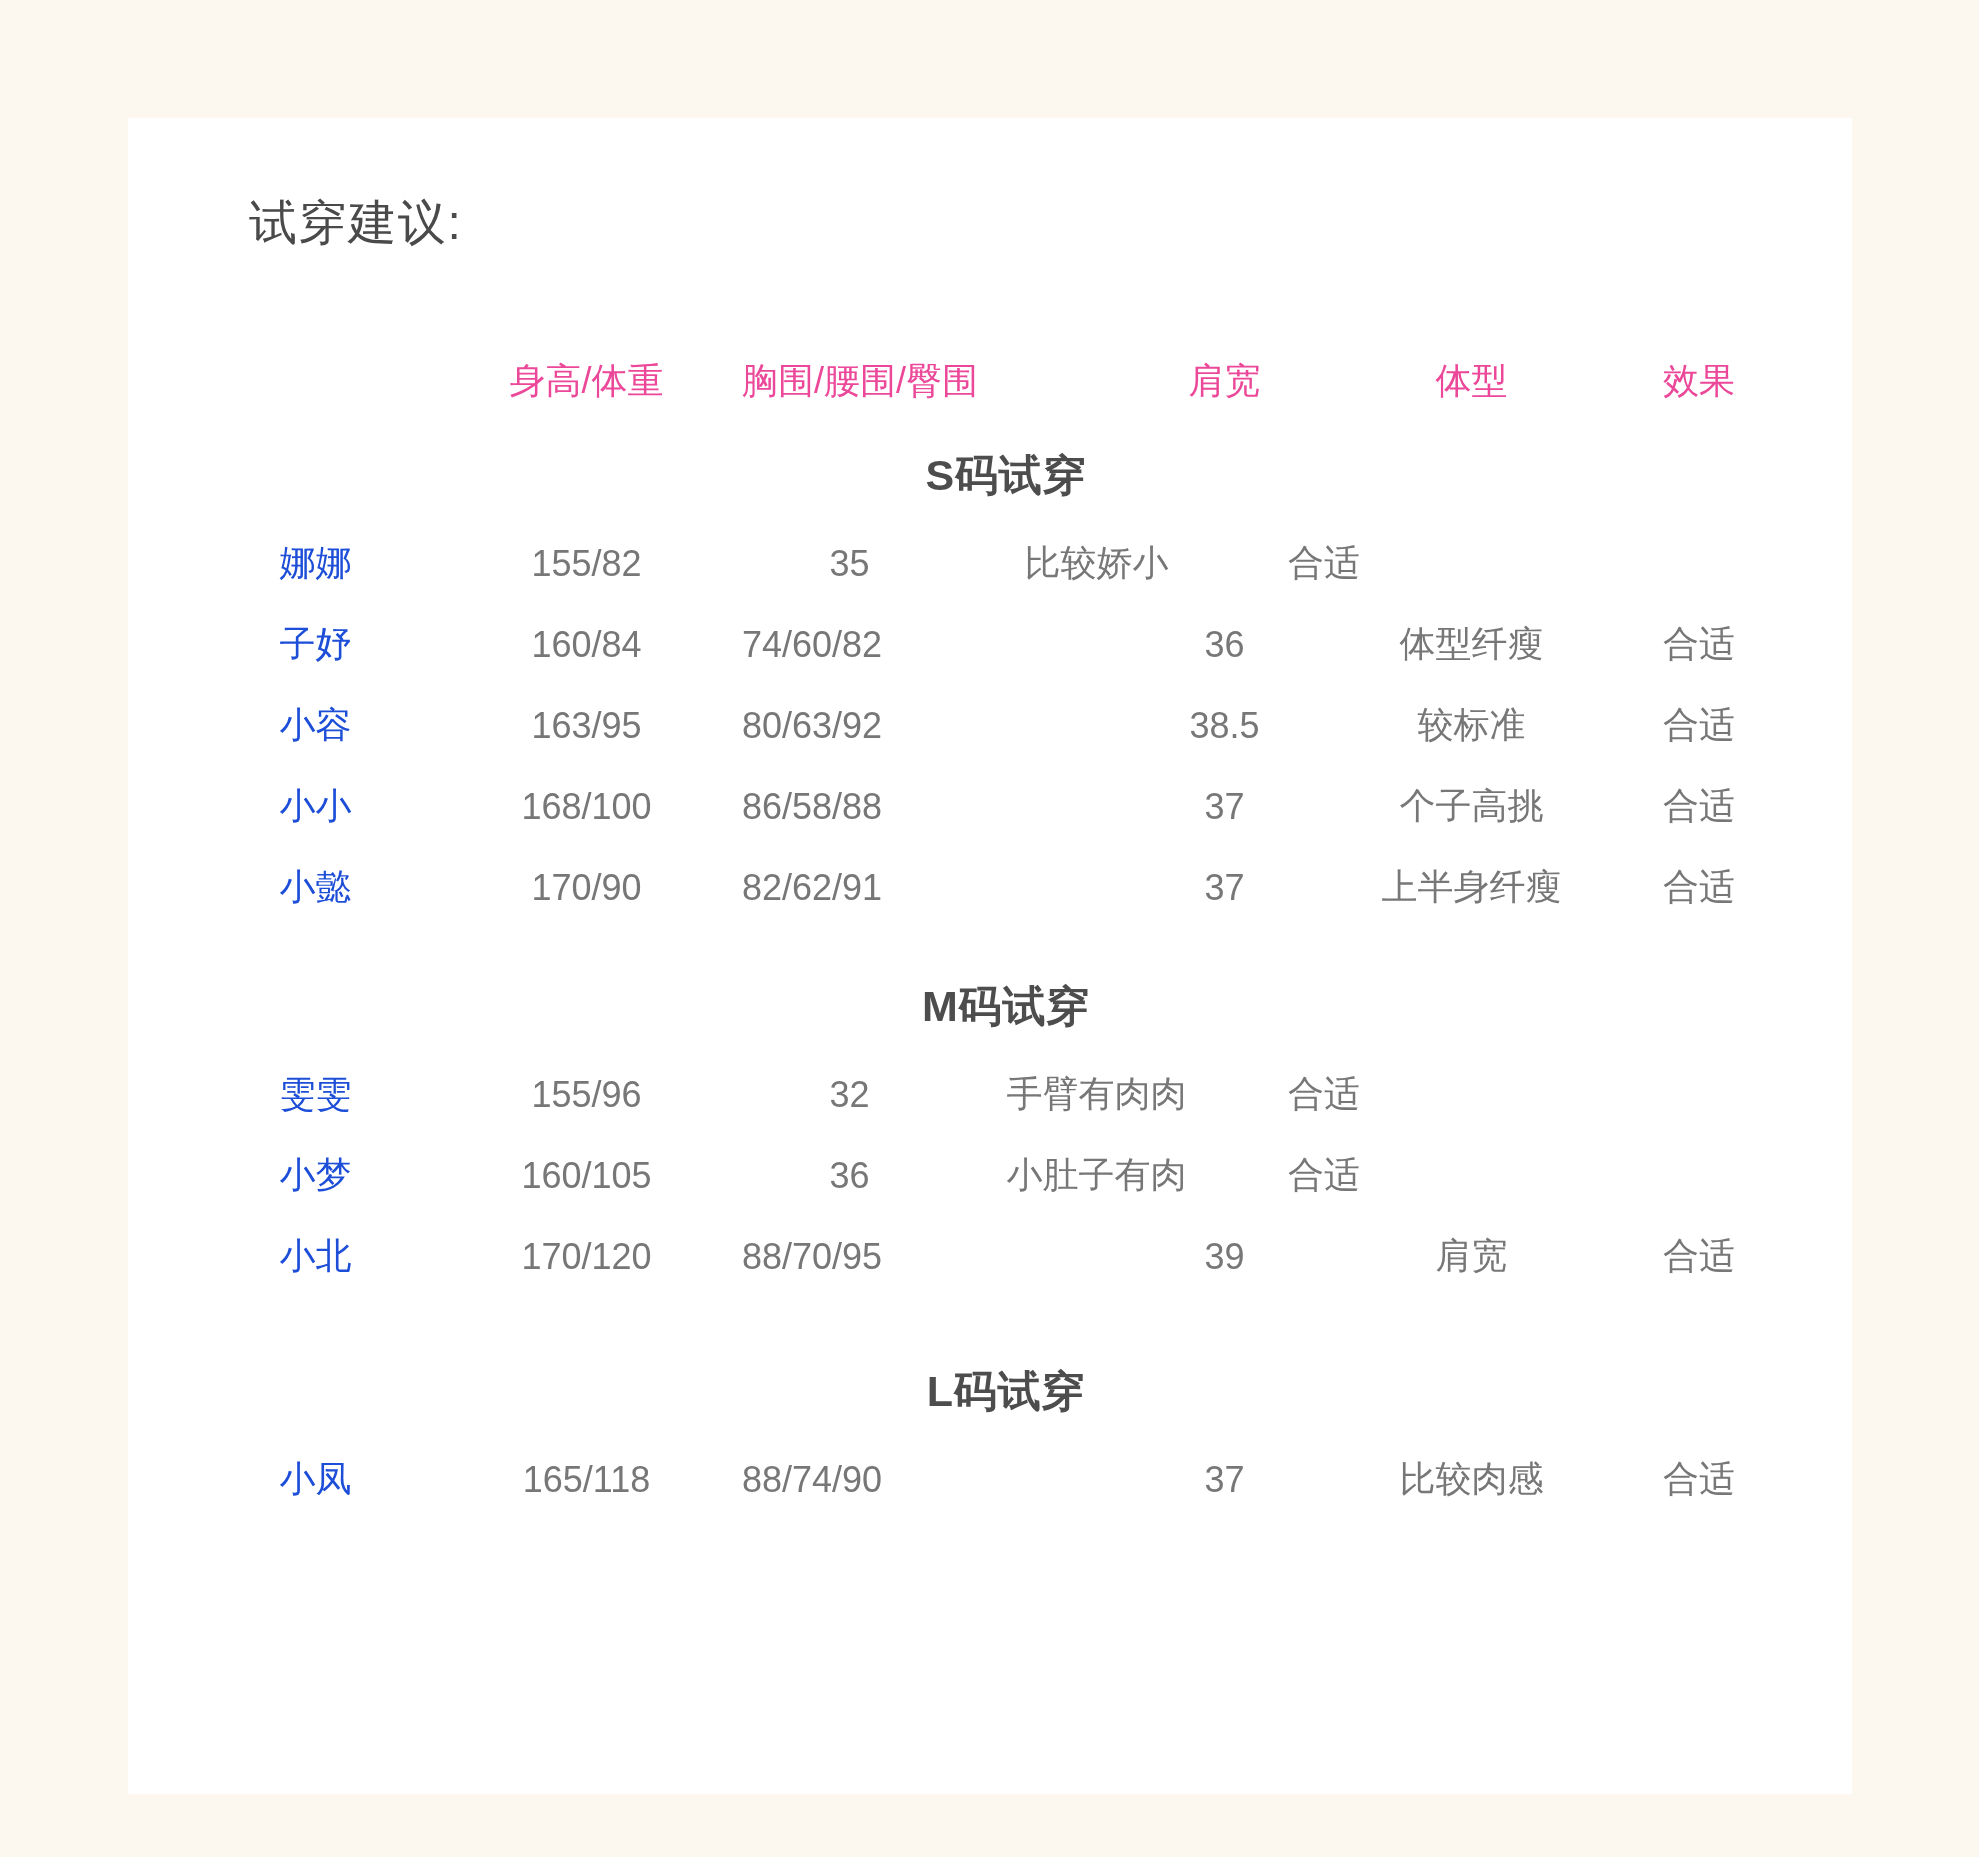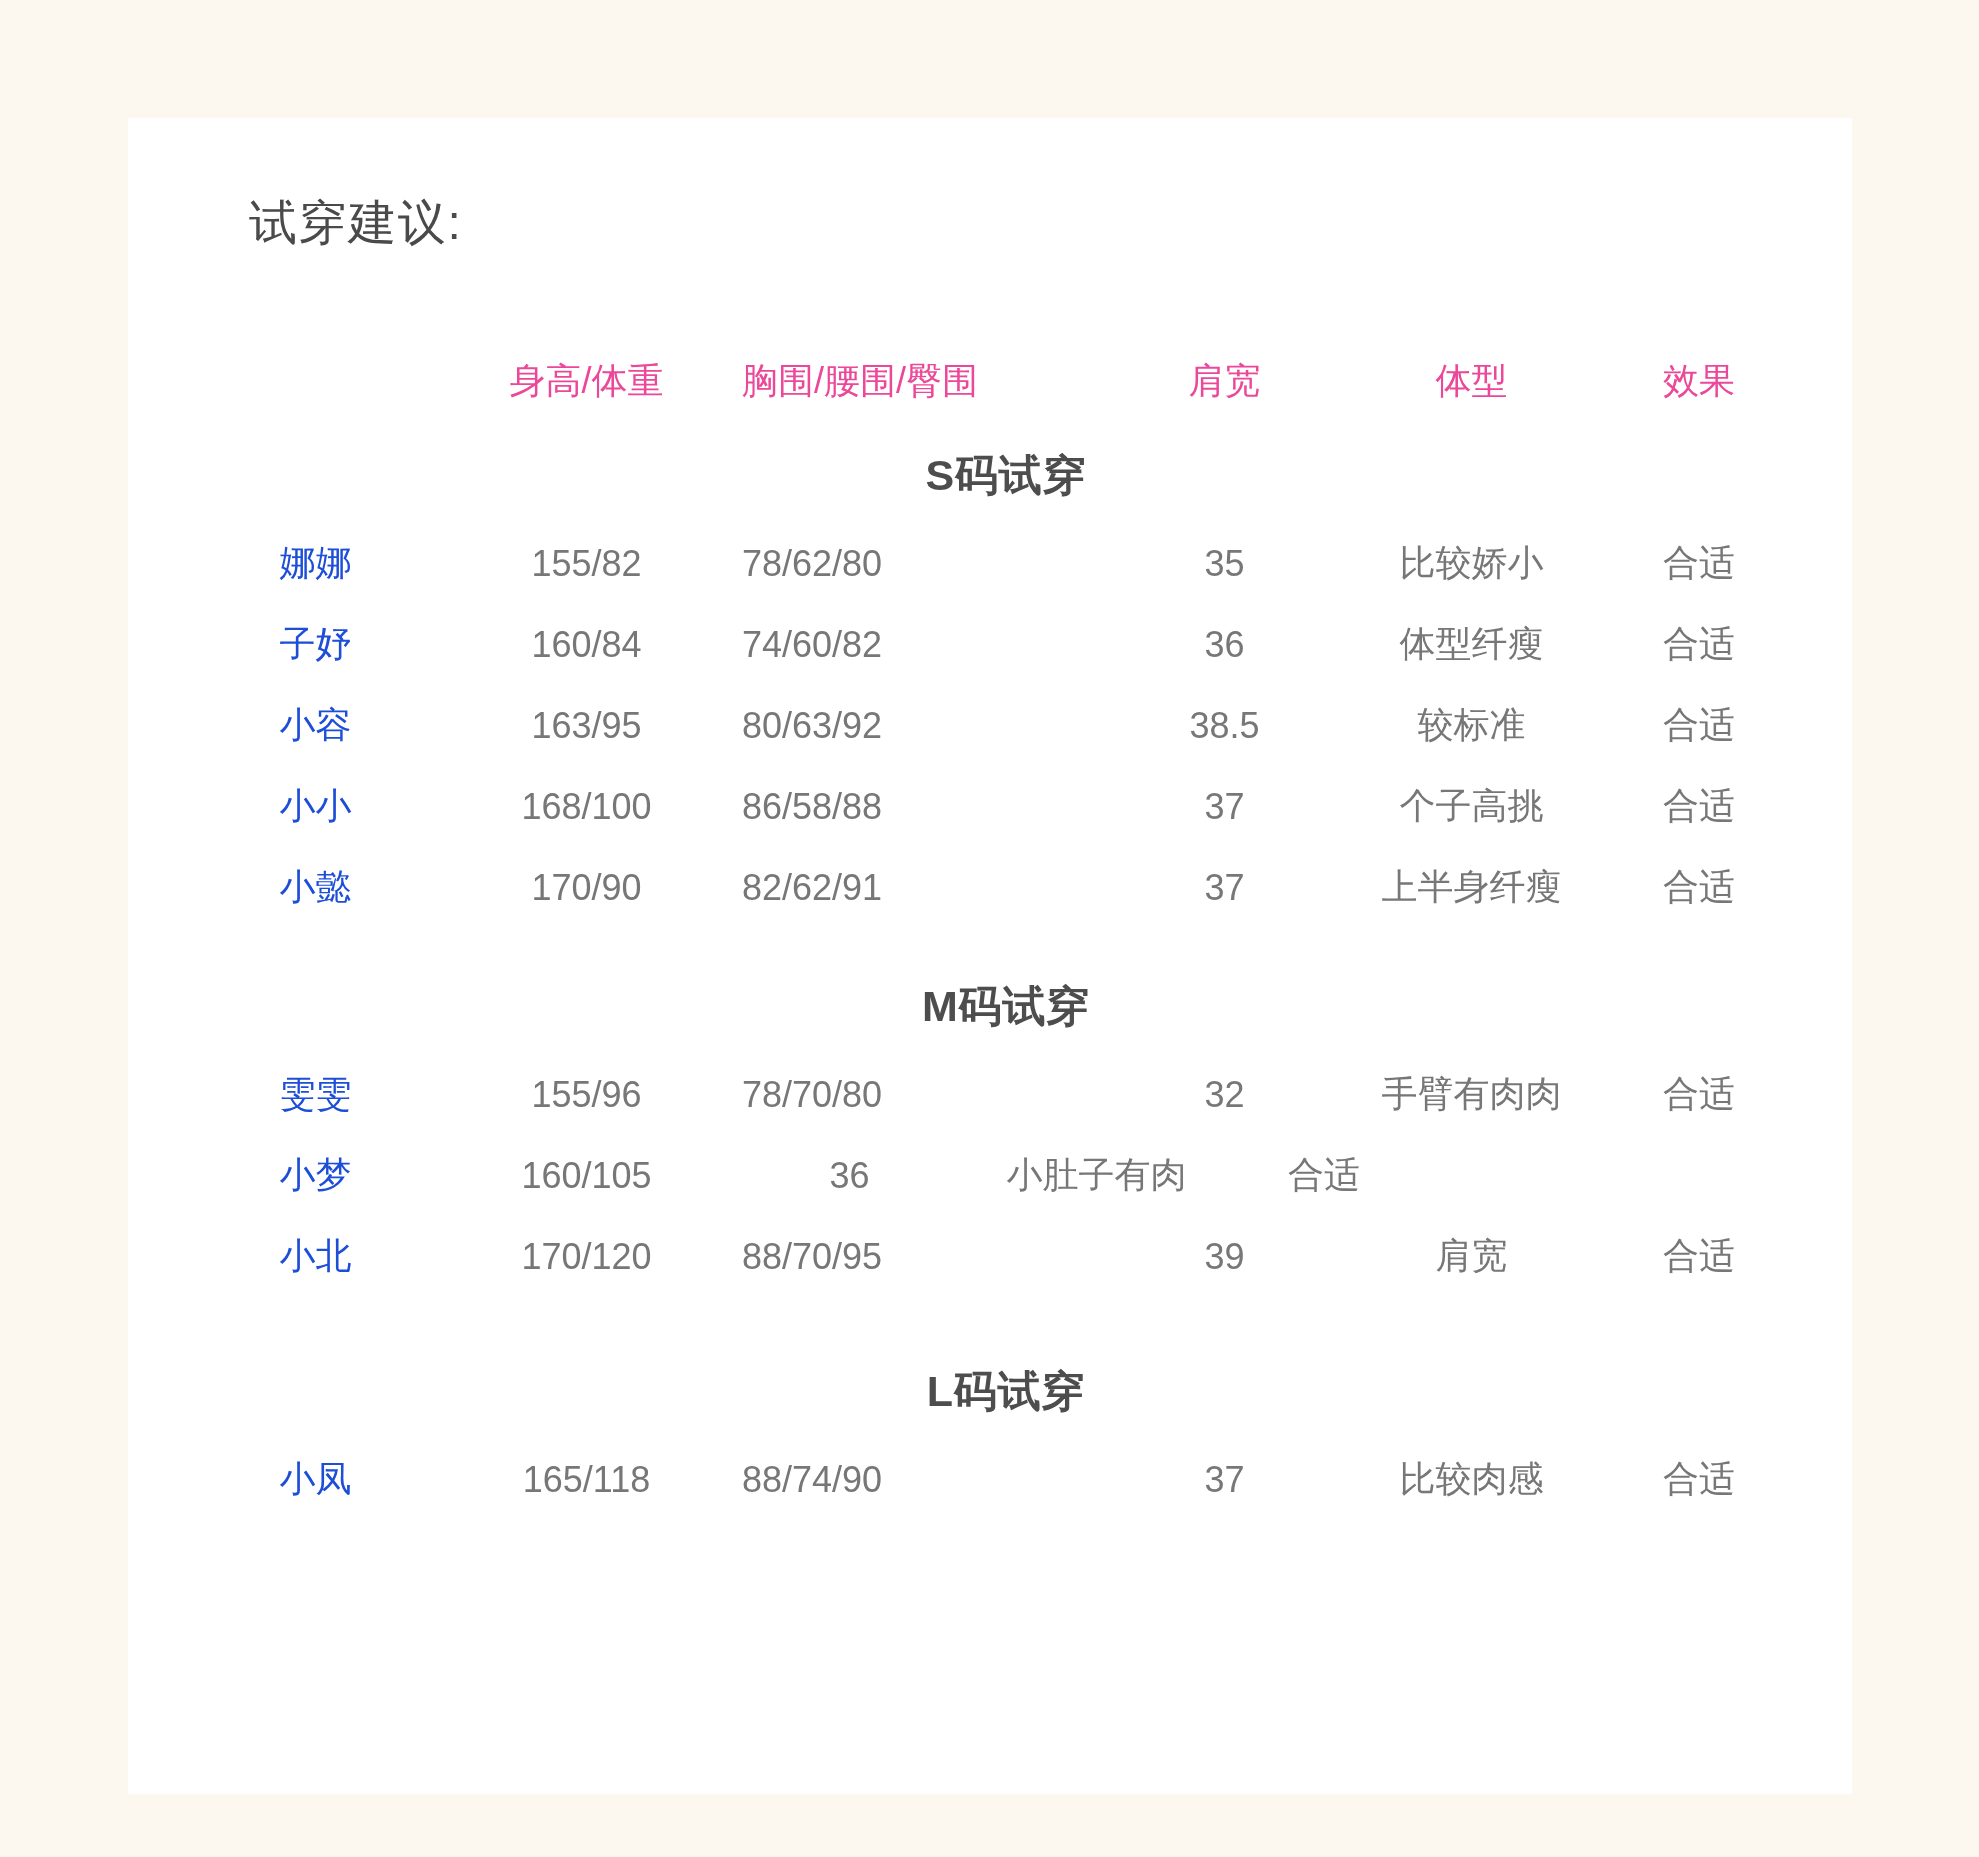--- a/index.html
+++ b/index.html
@@ -94,21 +94,20 @@
       <div class="col-body">体型</div>
       <div class="col-effect">效果</div>
     </div>
 
     <div class="row section-row">
       <div class="section-label">S码试穿</div>
     </div>
     <div class="row data-row">
       <div class="col-name">娜娜</div>
       <div class="col-hw">155/82</div>
-      <div class="col-bwh">78/62/80</div>
       <div class="col-sh">35</div>
       <div class="col-body">比较娇小</div>
       <div class="col-effect">合适</div>
     </div>
     <div class="row data-row">
       <div class="col-name">子妤</div>
       <div class="col-hw">160/84</div>
       <div class="col-bwh">74/60/82</div>
       <div class="col-sh">36</div>
       <div class="col-body">体型纤瘦</div>
@@ -140,21 +139,20 @@
     </div>
 
     <div class="spacer-sm"></div>
 
     <div class="row section-row">
       <div class="section-label">M码试穿</div>
     </div>
     <div class="row data-row">
       <div class="col-name">雯雯</div>
       <div class="col-hw">155/96</div>
-      <div class="col-bwh">78/70/80</div>
       <div class="col-sh">32</div>
       <div class="col-body">手臂有肉肉</div>
       <div class="col-effect">合适</div>
     </div>
     <div class="row data-row">
       <div class="col-name">小梦</div>
       <div class="col-hw">160/105</div>
       <div class="col-sh">36</div>
       <div class="col-body">小肚子有肉</div>
       <div class="col-effect">合适</div>

